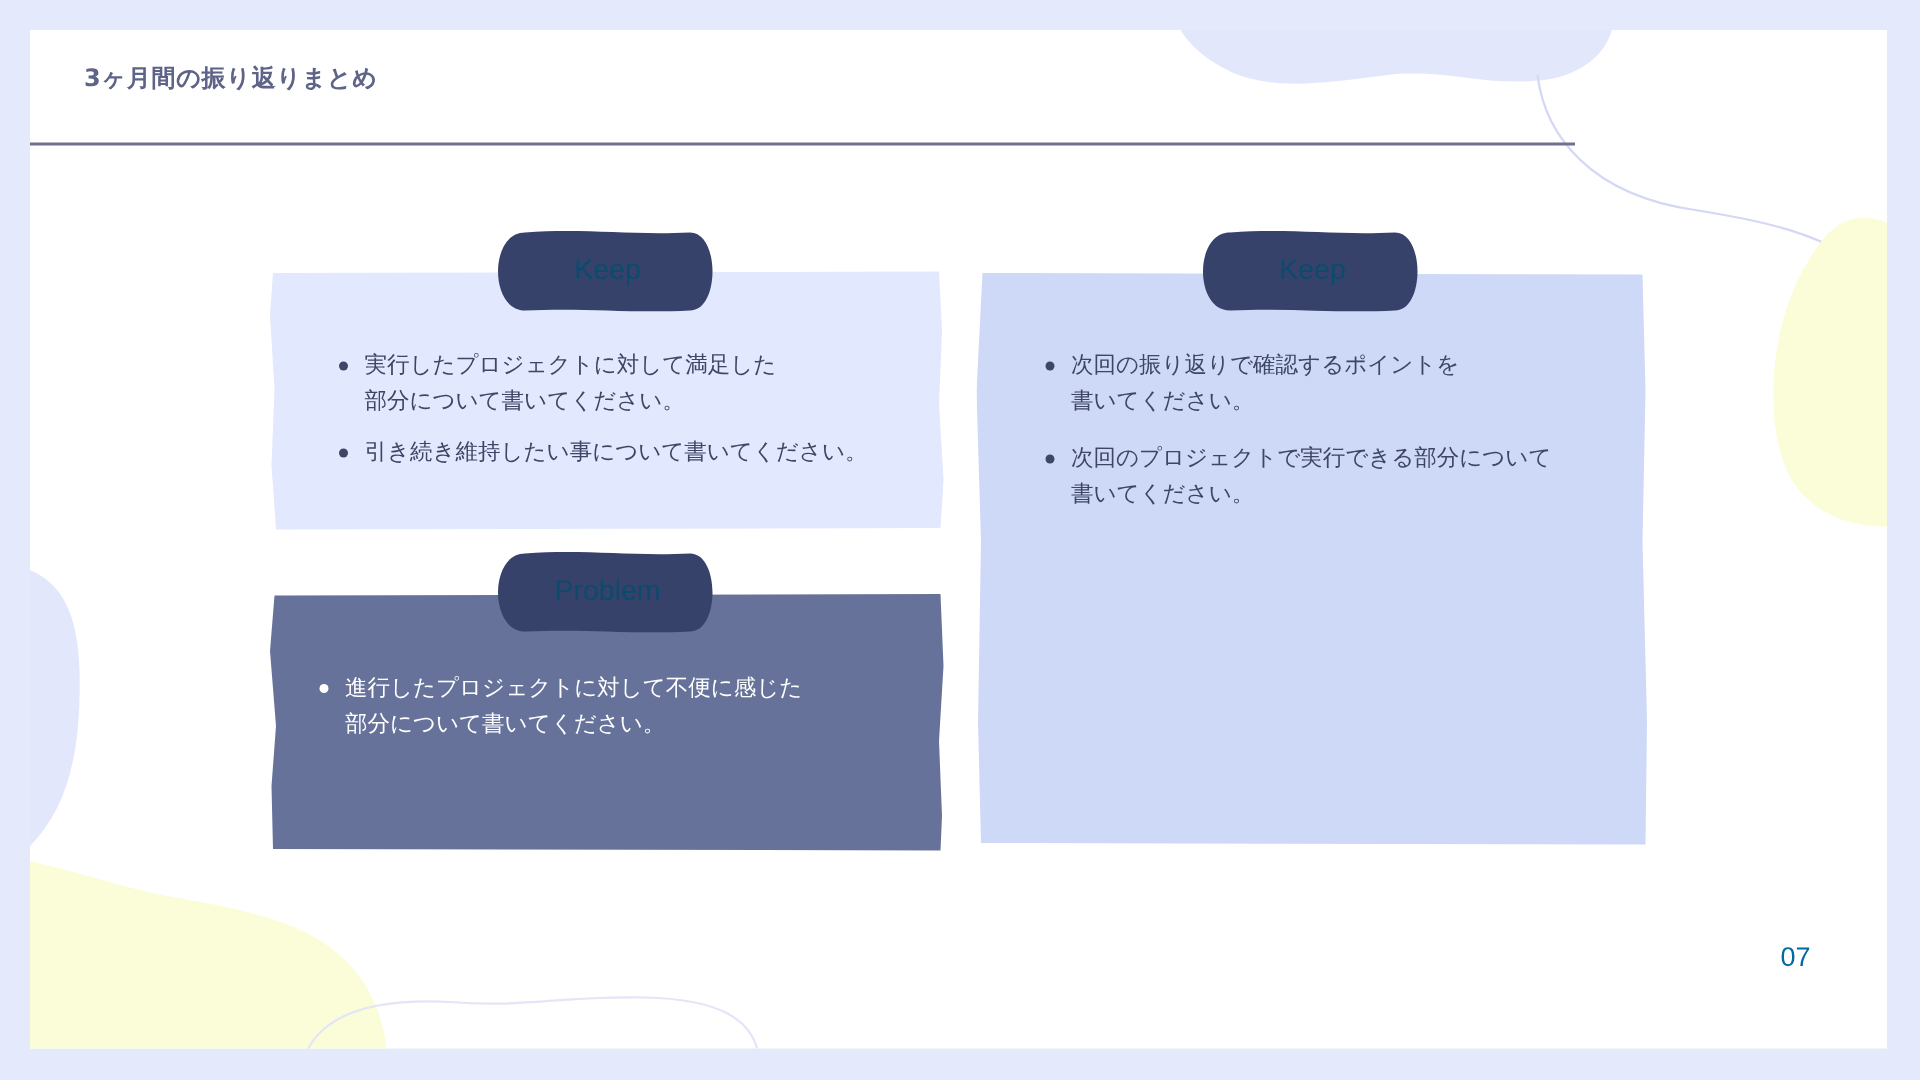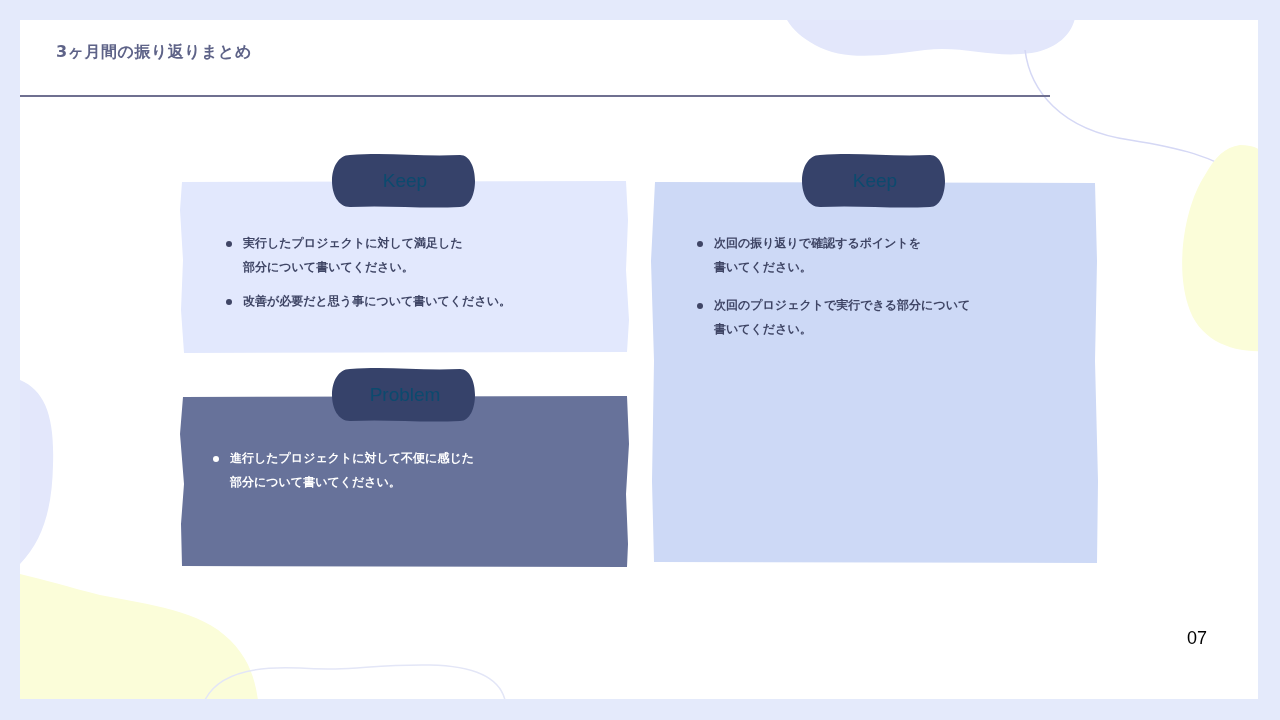--- a/index.html
+++ b/index.html
@@ -30,33 +30,32 @@
   }
   .pill svg { position: absolute; left: 0; top: 0; width: 100%; height: 100%; }
   .pill-label {
     position: absolute; left: 0; top: 0; width: 100%; height: 100%;
     display: flex; align-items: center; justify-content: center;
     color: #0c4a6e; font-size: 19px;
     font-family: "Liberation Sans", "DejaVu Sans", sans-serif;
   }
   .bullets { position: absolute; list-style: none; }
   .bullets li {
-    position: relative; padding-left: 18px; font-size: 12px; line-height: 24px;
+    position: relative; padding-left: 18px; font-size: 15px; line-height: 24px;
     margin-bottom: 10px;
-    font-weight: bold;
   }
   .bullets li::before {
     content: ""; position: absolute; left: 1px; top: 10px; width: 6px; height: 6px; border-radius: 50%;
   }
   .dark-text li { color: #3f4565; }
   .dark-text li::before { background: #3f4565; }
   .light-text li { color: #ffffff; }
   .light-text li::before { background: #ffffff; }
   .page-num {
-    position: absolute; left: 1167px; top: 608px; font-size: 18px; color: #000000;
+    position: absolute; left: 1167px; top: 608px; font-size: 18px; color: #0369a1;
     font-family: "Liberation Sans", sans-serif;
   }
 </style>
 </head>
 <body>
 
 <div class="slide">
 
   <svg class="deco" style="left:755px;top:-20px" width="320" height="80" viewBox="0 0 320 80">
     <path d="M5 0 L300 0 C305 25 290 45 262 52 C220 60 190 45 150 50 C110 55 70 62 40 45 C20 34 8 20 5 0 Z" fill="#e3e7fb"></path>
@@ -80,21 +79,21 @@
   <div class="title">3ヶ月間の振り返りまとめ</div>
   <div class="title-rule"></div>
 
   <div class="card" style="left:160px;top:160px;width:450px;height:174px">
     <svg class="bg" viewBox="0 0 450 174" preserveAspectRatio="none">
       <path d="M2 2 L446 1 L448 40 L446 90 L449 140 L447 172 L4 173 L1 130 L3 80 L0 30 Z" fill="#e2e8fd"></path>
     </svg>
     <ul class="bullets dark-text" style="left:45px;top:51px;width:390px">
       <li style="white-space:pre-line">実行したプロジェクトに対して満足した
 部分について書いてください。</li>
-      <li style="white-space:pre-line">改善が必要だと思う事について書いてください。</li>
+      <li style="white-space:pre-line">引き続き維持したい事について書いてください。</li>
     </ul>
   </div>
   <div class="pill" style="left:310px;top:133px">
     <svg viewBox="0 0 150 56" preserveAspectRatio="none">
       <path d="M20 2 C60 -1 90 4 130 2 C150 2 150 54 130 54 C90 56 60 52 20 54 C-4 54 -4 2 20 2 Z" fill="#36426a"></path>
     </svg>
     <div class="pill-label">Keep</div>
   </div>
 
   <div class="card" style="left:160px;top:374px;width:450px;height:174px">

